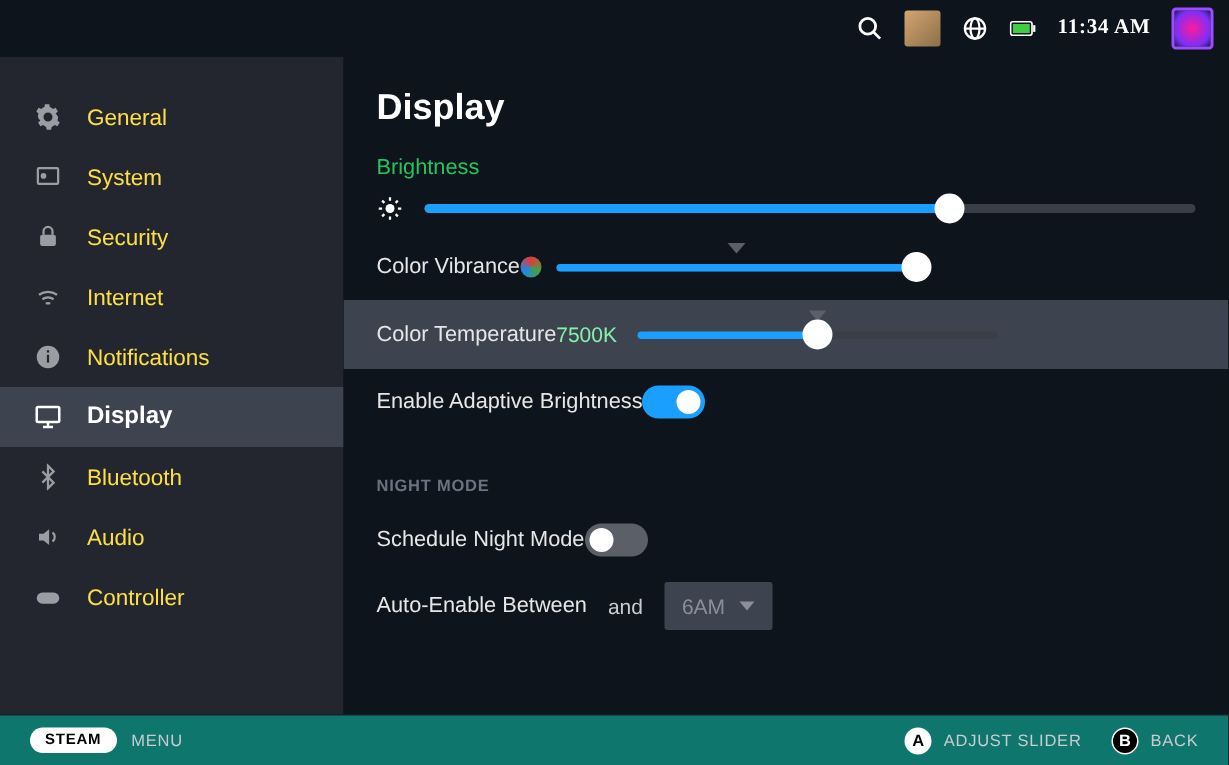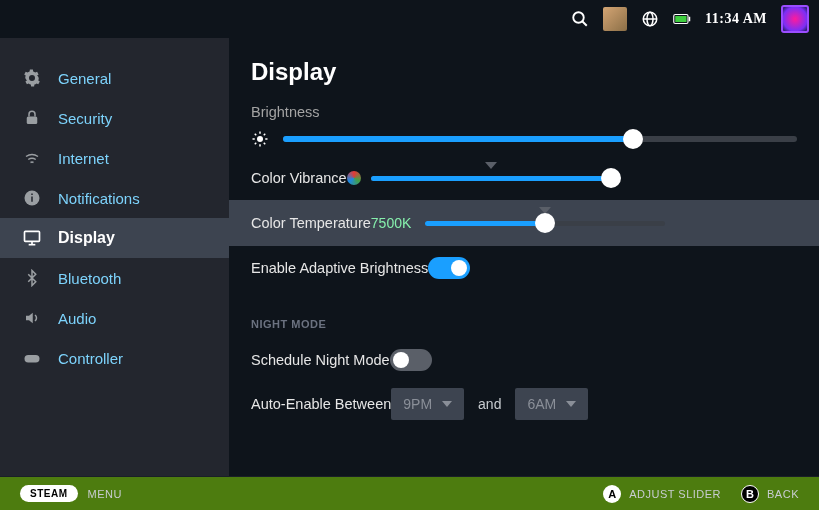--- a/index.html
+++ b/index.html
@@ -40,21 +40,21 @@
   .sidebar {
     width: 229px;
     background: #23262e;
     padding-top: 20px;
   }
   .sidebar-item {
     display: flex;
     align-items: center;
     gap: 16px;
     padding: 10px 22px;
-    color: #7dd3fc;
+    color: #fde047;
     font-size: 15px;
     cursor: pointer;
   }
   .sidebar-item.active {
     background: #3d4450;
     color: #fff;
     font-weight: 600;
     font-size: 16px;
   }
   .sidebar-item .s-icon { width: 20px; height: 20px; display: flex; align-items: center; justify-content: center; opacity: 0.8; }
@@ -176,21 +176,21 @@
     border-left: 5px solid transparent;
     border-right: 5px solid transparent;
     border-top: 6px solid #8a8f98;
   }
   .between-text { color: #c8ccd0; font-size: 14px; margin: 12px 14px; }
   
   .bottombar {
     position: absolute;
     bottom: 0; left: 0; right: 0;
     height: 34px;
-    background: #4d7c0f;
+    background: #0f766e;
     border-top: 1px solid #1a1f27;
     display: flex;
     align-items: center;
     justify-content: space-between;
     padding: 0 20px;
   }
   .bottom-left { display: flex; align-items: center; gap: 10px; }
   .steam-pill {
     background: #fff;
     color: #000;
@@ -249,20 +249,29 @@
     <div class="sidebar-item">
       <span class="s-icon">
           <svg width="18" height="18" viewBox="0 0 24 24" fill="#b8bcbf">
             <path d="M12 8a4 4 0 100 8 4 4 0 000-8zm9 4a9 9 0 01-.6 3.2l2 1.6-2 3.4-2.4-1a9 9 0 01-2.8 1.6l-.4 2.6h-4l-.4-2.6a9 9 0 01-2.8-1.6l-2.4 1-2-3.4 2-1.6A9 9 0 013 12a9 9 0 01.6-3.2l-2-1.6 2-3.4 2.4 1A9 9 0 018.8 3.2L9.2.6h4l.4 2.6a9 9 0 012.8 1.6l2.4-1 2 3.4-2 1.6A9 9 0 0121 12z"></path>
           </svg>
         </span>
       <span>General</span>
     </div>
     <div class="sidebar-item">
       <span class="s-icon">
+          <svg width="18" height="18" viewBox="0 0 24 24" fill="none" stroke="#b8bcbf" stroke-width="2">
+            <rect x="3" y="4" width="18" height="14" rx="1"></rect>
+            <circle cx="8" cy="11" r="1.5" fill="#b8bcbf"></circle>
+          </svg>
+        </span>
+      <span>System</span>
+    </div>
+    <div class="sidebar-item">
+      <span class="s-icon">
           <svg width="18" height="18" viewBox="0 0 24 24" fill="#b8bcbf">
             <rect x="5" y="10" width="14" height="10" rx="2"></rect>
             <path d="M8 10V7a4 4 0 018 0v3" fill="none" stroke="#b8bcbf" stroke-width="2"></path>
           </svg>
         </span>
       <span>Security</span>
     </div>
     <div class="sidebar-item">
       <span class="s-icon">
           <svg width="18" height="18" viewBox="0 0 24 24" fill="none" stroke="#b8bcbf" stroke-width="2">
@@ -316,21 +325,21 @@
             <rect x="2" y="8" width="20" height="10" rx="5"></rect>
           </svg>
         </span>
       <span>Controller</span>
     </div>
   </div>
 
   <div class="main">
     <div class="page-title">Display</div>
 
-    <div class="row-label" style="font-size:14.5px;color:#a3a3a3;">Brightness</div>
+    <div class="row-label" style="font-size:14.5px;color:#22c55e;">Brightness</div>
     <div class="brightness-row">
       <span>
         <svg width="18" height="18" viewBox="0 0 24 24" fill="#fff">
             <circle cx="12" cy="12" r="4"></circle>
             <g stroke="#fff" stroke-width="2">
               <line x1="12" y1="2" x2="12" y2="5"></line>
               <line x1="12" y1="19" x2="12" y2="22"></line>
               <line x1="2" y1="12" x2="5" y2="12"></line>
               <line x1="19" y1="12" x2="22" y2="12"></line>
               <line x1="5" y1="5" x2="7" y2="7"></line>
@@ -382,24 +391,20 @@
     <div class="row">
       <span class="row-label">Schedule Night Mode</span>
       <div class="toggle off">
         <div class="toggle-knob"></div>
       </div>
     </div>
 
     <div class="row">
       <span class="row-label">Auto-Enable Between</span>
       <div class="right-group">
-        <div class="select-box">
-          <span>9PM</span>
-          <div class="select-caret"></div>
-        </div>
         <span class="between-text">and</span>
         <div class="select-box">
           <span>6AM</span>
           <div class="select-caret"></div>
         </div>
       </div>
     </div>
 
   </div>
 </div>

